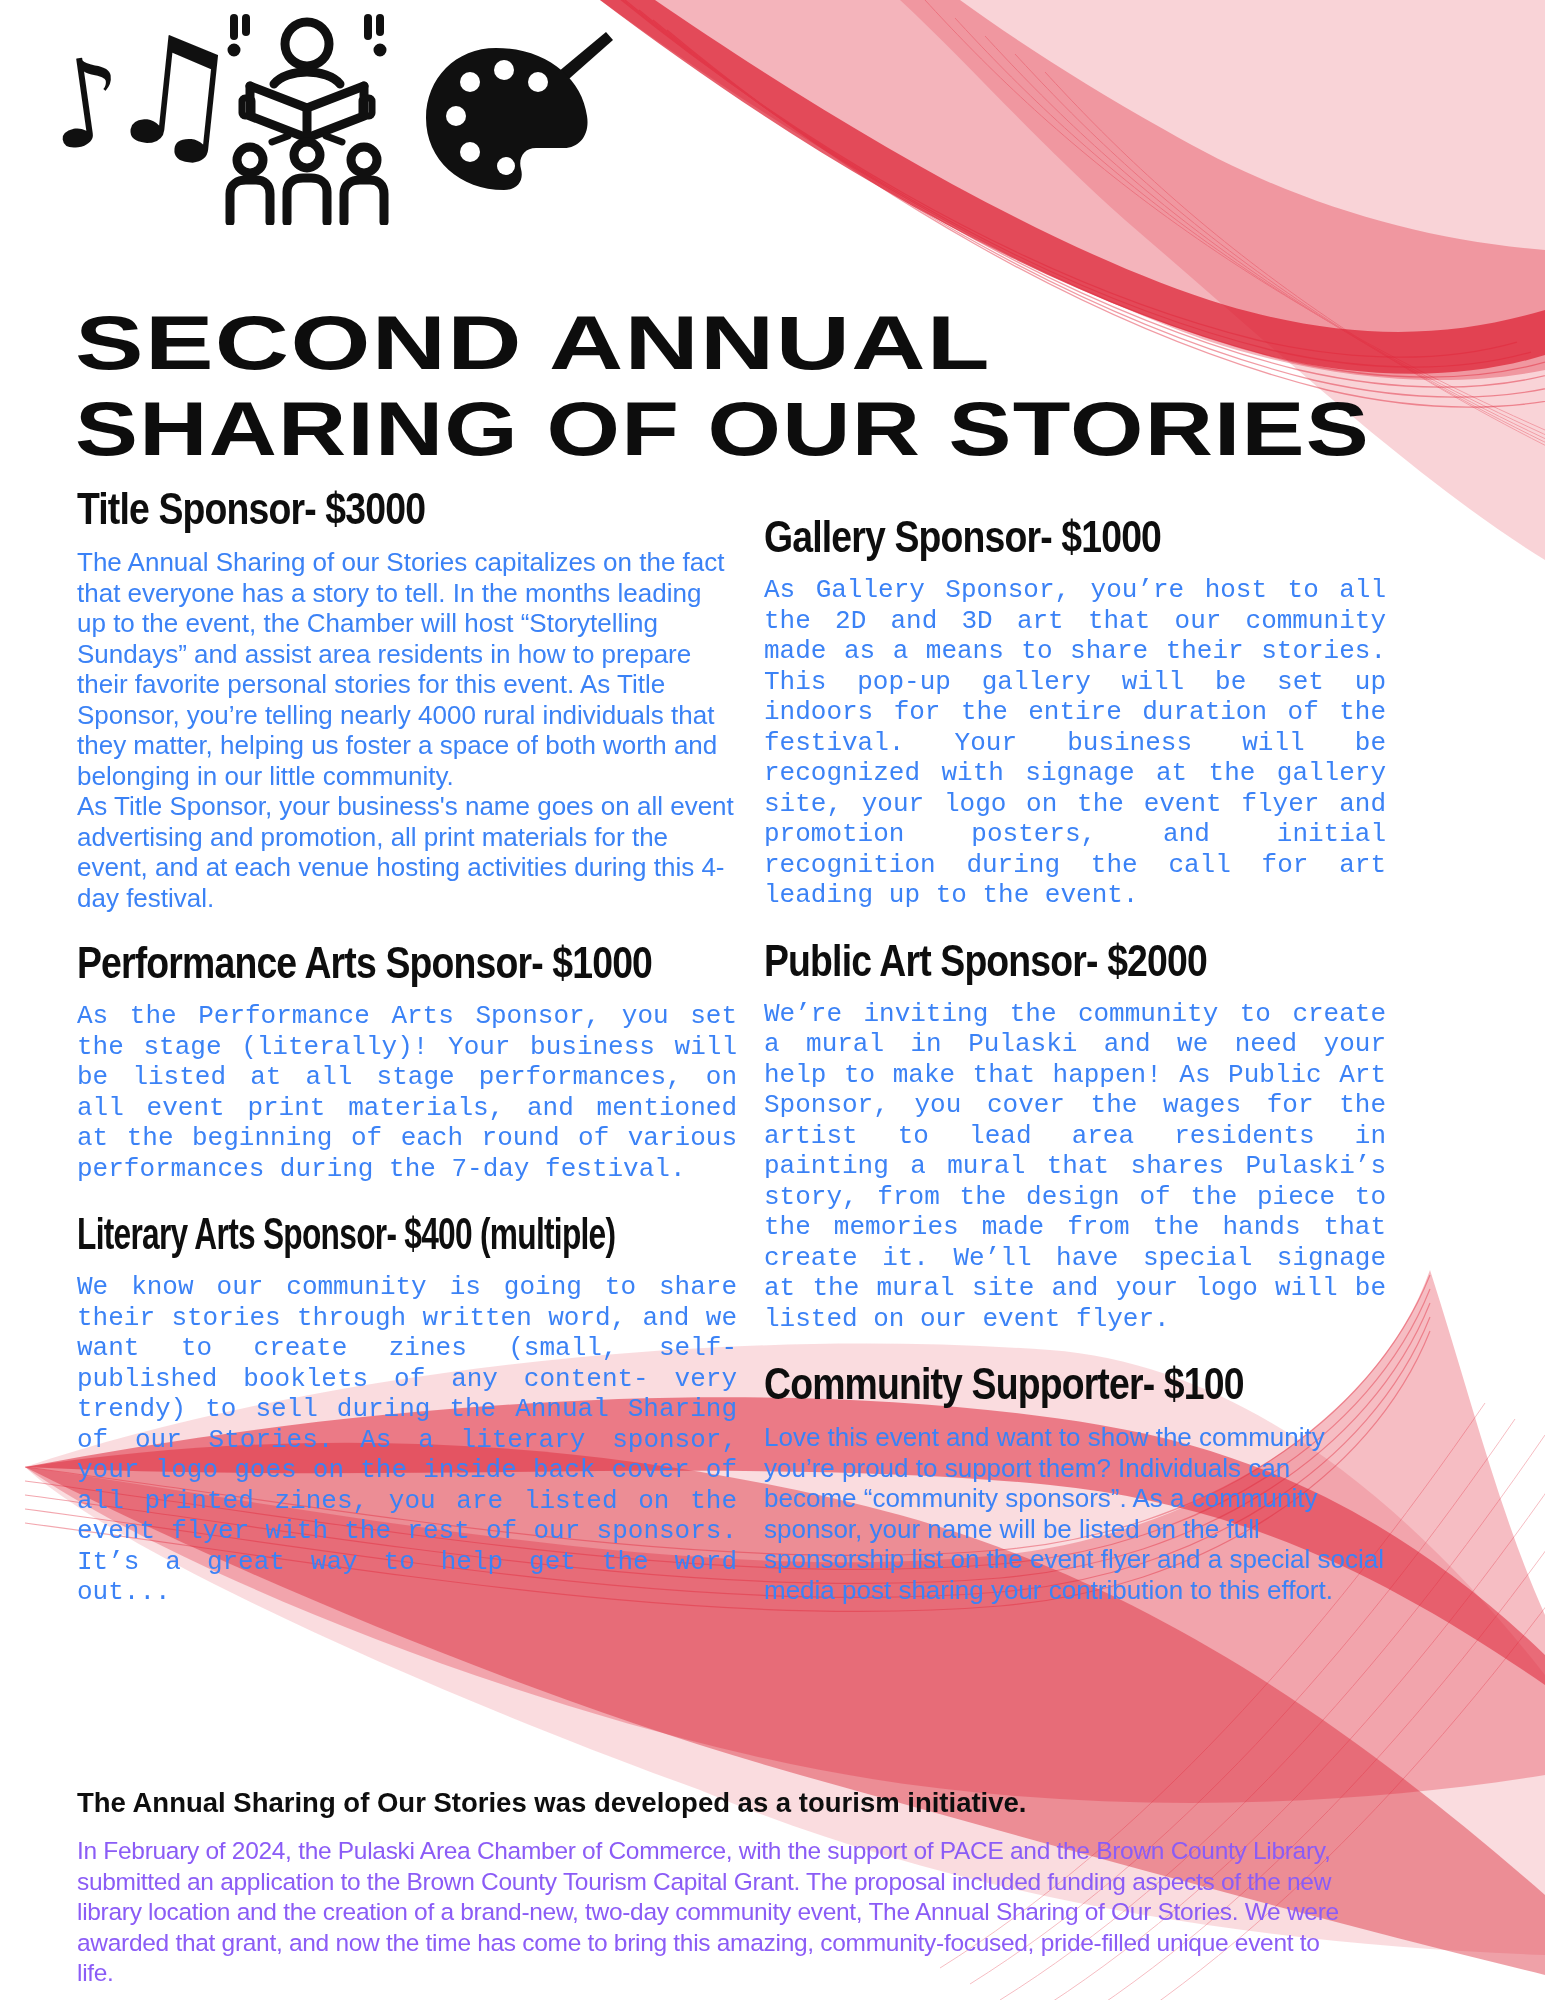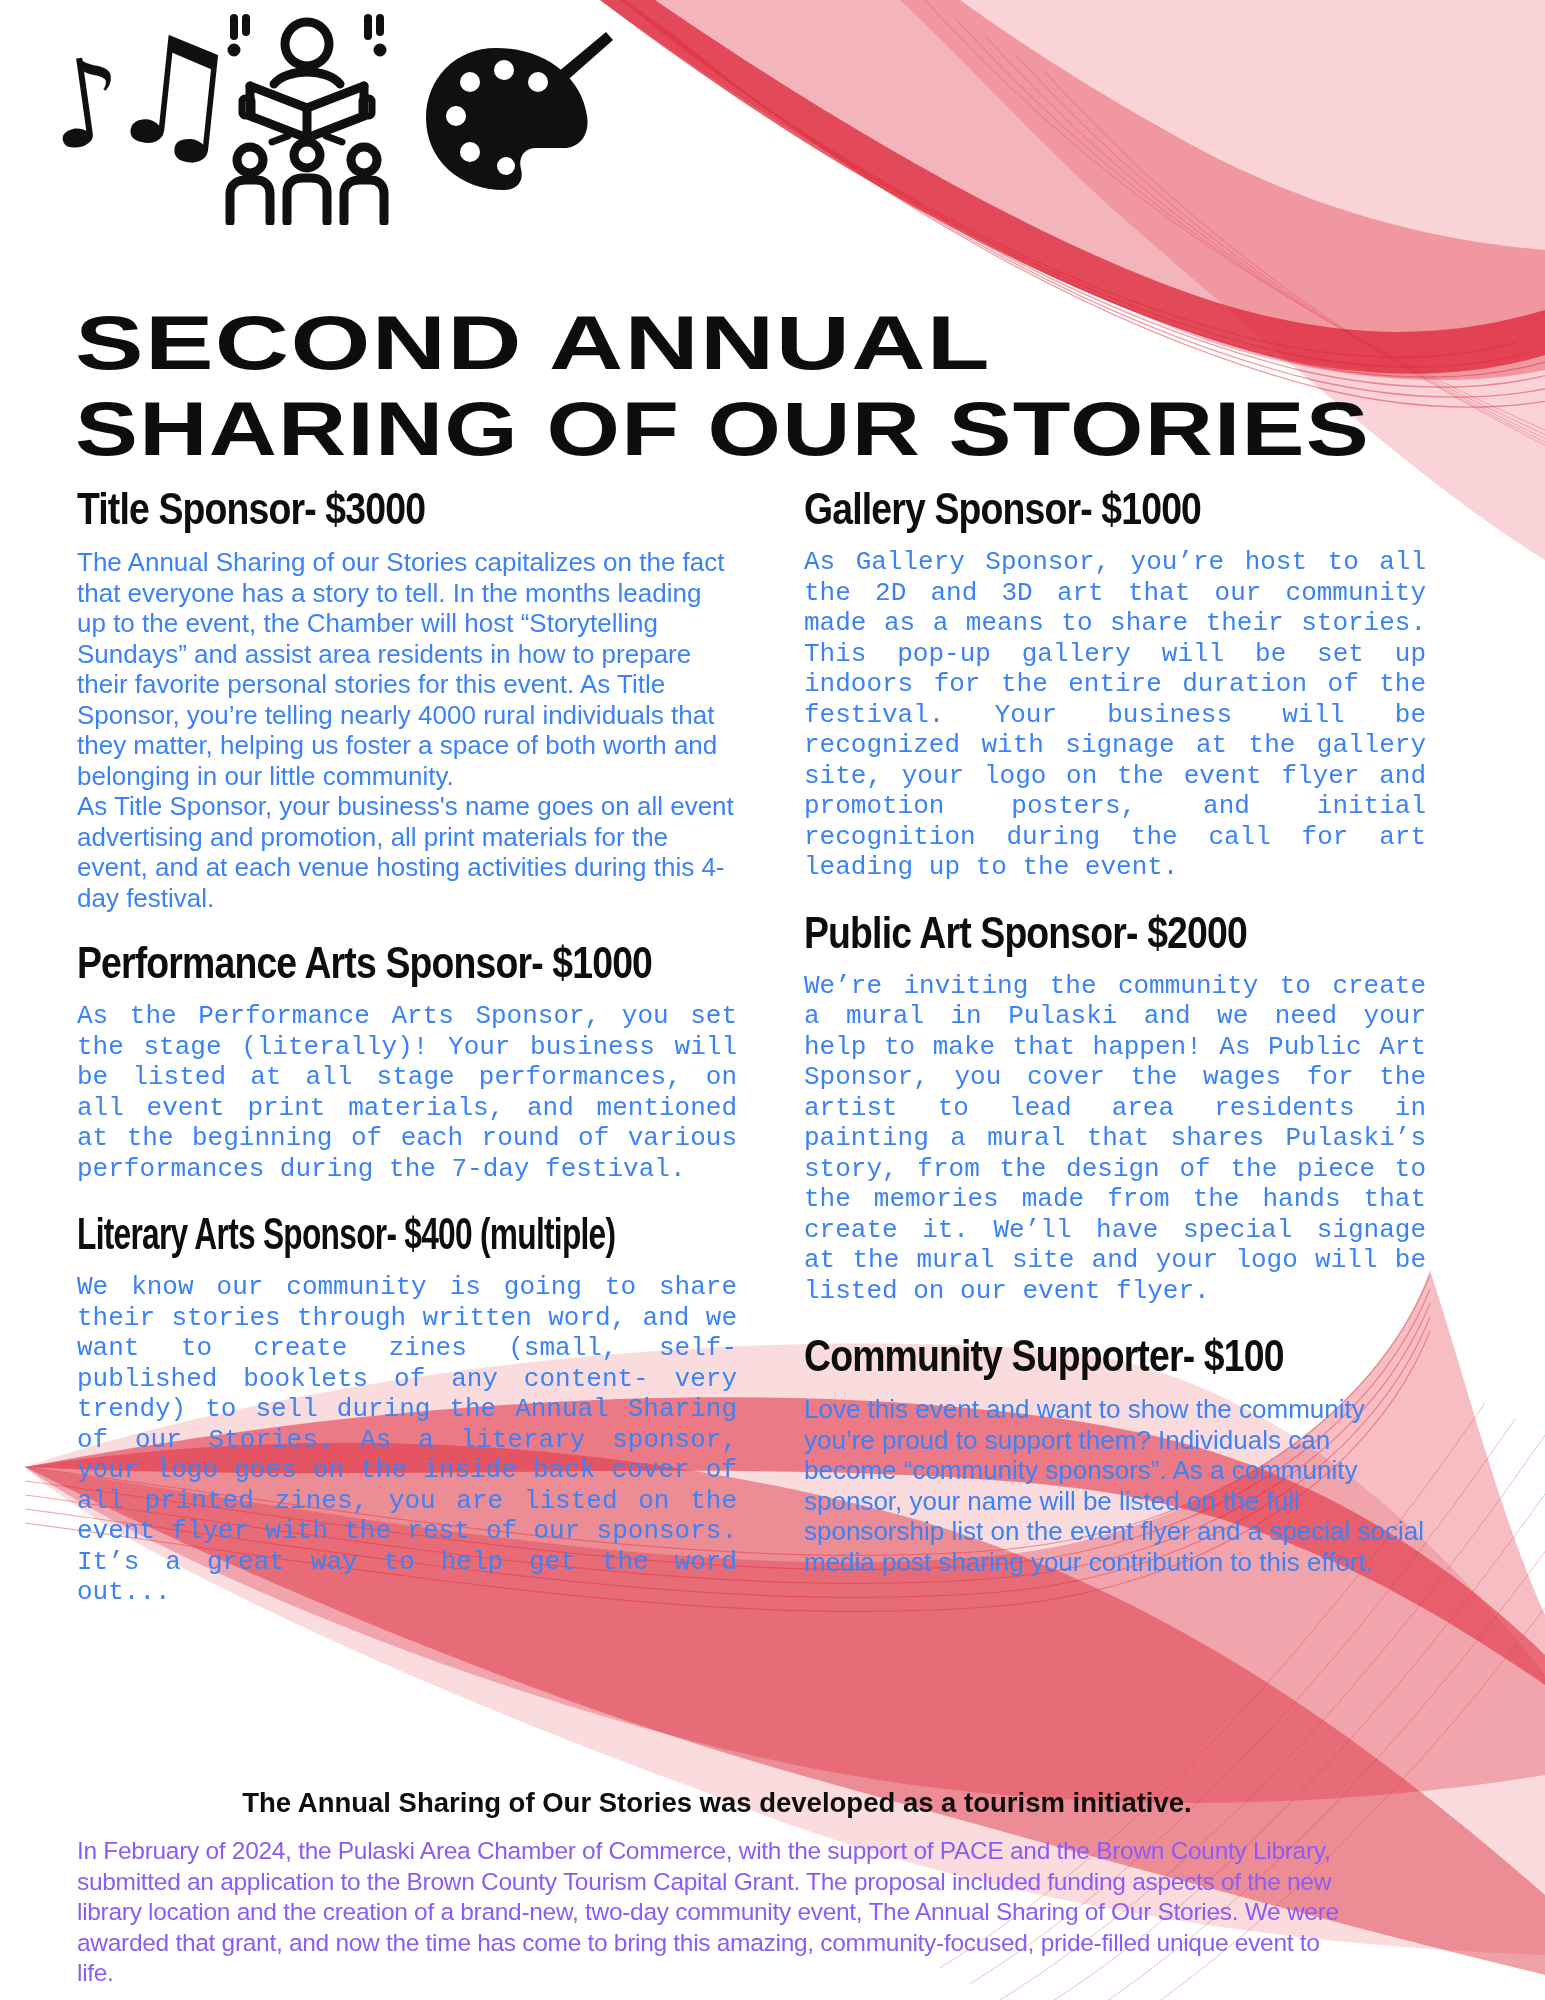--- a/index.html
+++ b/index.html
@@ -21,34 +21,34 @@
   #icon-palette { left:418px; top:30px; }
   
   #title-svg { position:absolute; left:75px; top:285px; z-index:2; }
   #title-svg text {
     font-family:"Liberation Sans", sans-serif; font-weight:bold;
     fill:#0d0d0d; font-size:76px; letter-spacing:1px;
   }
   
   .col { position:absolute; top:483px; z-index:2; }
   .col-left  { left:77px;  width:660px; }
-  .col-right { left:804px; width:622px; }
+  .col-right { left:764px; width:622px;margin-top:28px; }
   .sec + .sec { margin-top:24px; }
   .sec h2 {
     margin:0; font-weight:bold; font-size:44px; line-height:52px;
     letter-spacing:-1px; white-space:nowrap;
     transform:scaleX(.85); transform-origin:left center; color:#0e0e0e;
   }
   .sec.h-narrow h2 { transform:scaleX(.72); }
   .sec p { margin:12px 0 0 0; font-size:26px; line-height:30.5px; color:#3b82f6; }
   .sec p + p { margin-top:0; }
   .sec.just p { text-align:justify;font-family:Liberation Mono, monospace; }
   
   #footer { position:absolute; left:77px; top:1787px; width:1280px; z-index:3; }
-  #footer h3 { margin:0; font-size:27.5px; font-weight:bold; color:#0e0e0e;text-align:center; }
+  #footer h3 { margin:0; font-size:27.5px; font-weight:bold; color:#0e0e0e; }
   #footer p { margin:17px 0 0 0; font-size:24.5px; line-height:30.5px; letter-spacing:-0.3px; color:#8b5cf6; }
 </style>
 </head>
 <body>
 
 <svg id="wave-top" class="wave" width="980" height="600" viewBox="0 0 980 600">
   <path d="M335 0 L980 0 L980 560 C850 480 700 340 560 220 C470 140 400 60 335 0 Z" fill="#e02437" fill-opacity="0.20"></path>
   <path d="M35 0 C200 120 420 260 640 340 C760 380 880 390 980 370 L980 250 C850 240 720 200 600 130 C520 85 450 40 395 0 Z" fill="#e02437" fill-opacity="0.34"></path>
   <path d="M35 0 C220 140 460 290 700 355 C800 380 900 380 980 355 L980 310 C880 340 780 340 660 305 C480 250 250 110 90 0 Z" fill="#dc2133" fill-opacity="0.72"></path>
   <g stroke="#e02437" stroke-width="1.3" fill="none" opacity="0.45">

